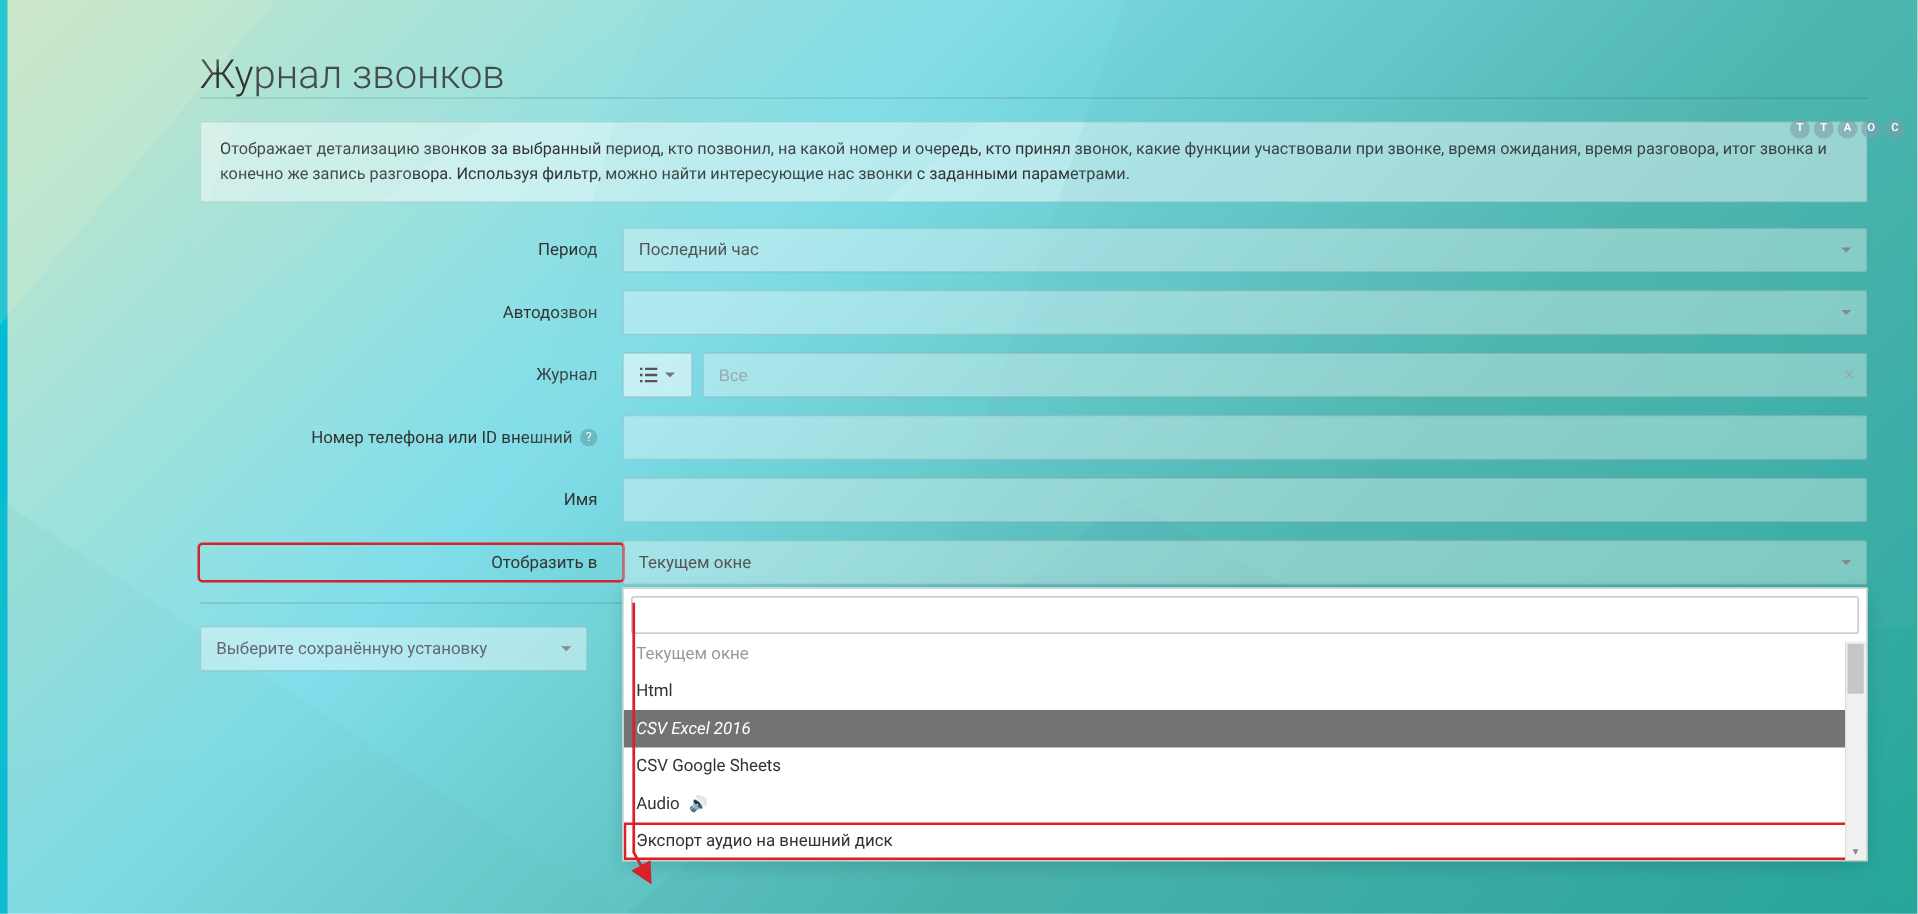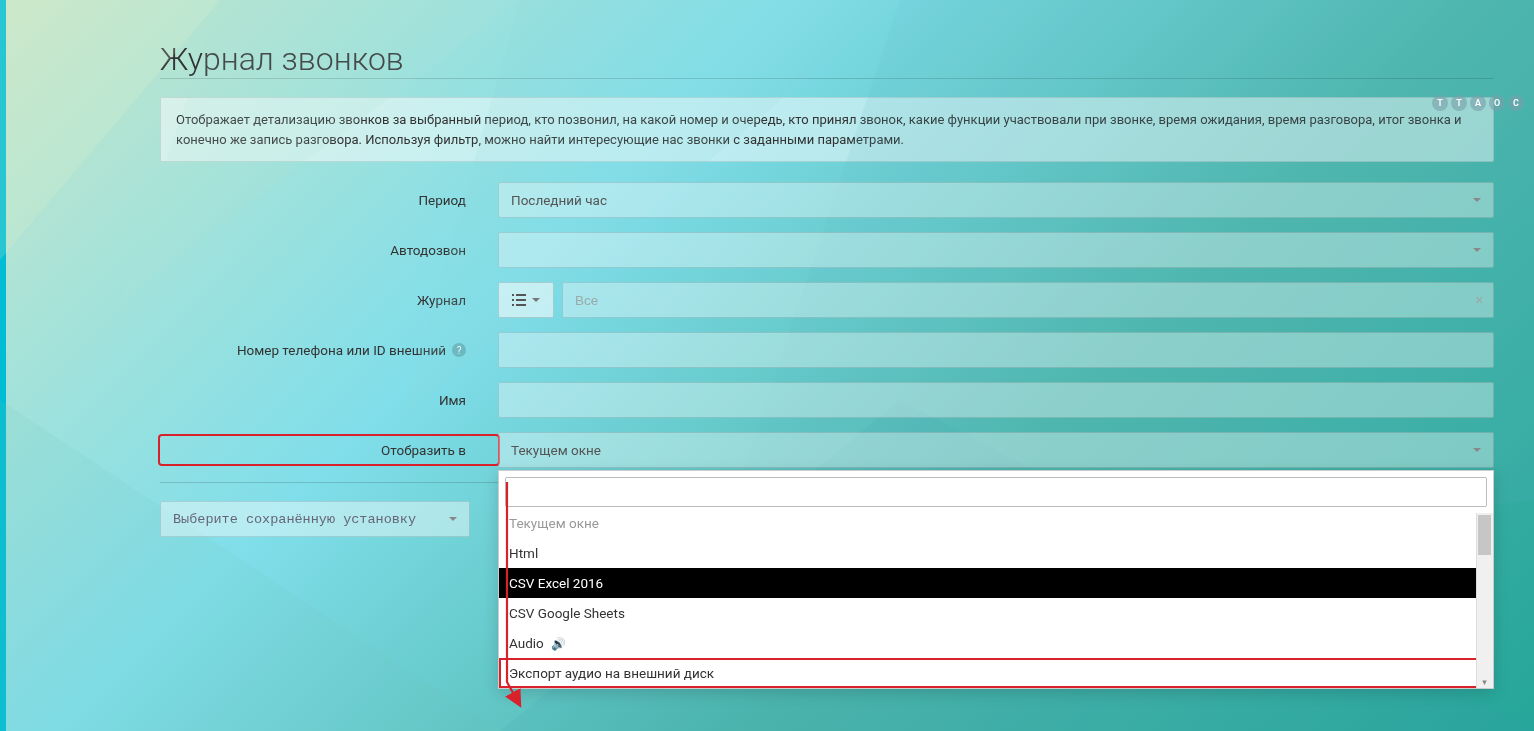--- a/index.html
+++ b/index.html
@@ -46,21 +46,21 @@
     font-size: 13px;
     color: #333;
     line-height: 1.5;
   }
   .form-row {
     display: flex; align-items: center;
     margin-bottom: 14px;
   }
   .form-label {
     width: 338px; text-align: center;
-    padding-right: 32px;
+    padding-right: 20px;
     font-size: 13.5px; color: #333;
     display: flex; align-items: center; justify-content: flex-end; gap: 6px;
   }
   .form-label.highlight {
     outline: 2px solid #d9212c;
     border-radius: 2px;
     padding-top: 6px; padding-bottom: 6px;
   }
   .help-icon {
     width: 14px; height: 14px; border-radius: 50%;
@@ -107,21 +107,21 @@
   }
   .below-divider { border: 0; border-top: 1px solid rgba(0,0,0,.15); margin: 8px 0 18px; }
   .bottom-row { display: flex; align-items: center; }
   .saved-select {
     width: 310px; height: 36px;
     background: rgba(255,255,255,.42);
     border: 1px solid rgba(0,0,0,.12);
     border-radius: 2px;
     padding: 0 12px;
     font-size: 13.5px; color: #667;
-    display: flex; align-items: center; position: relative; font-family: Liberation Mono, monospace;
+    display: flex; align-items: center; position: relative;
   }
   .saved-select .caret {
     margin-left: auto;
     border: 4px solid transparent; border-top-color: #888; transform: translateY(2px);
   }
   .btns-ghost {
     margin-left: 28px; display: flex; gap: 8px; align-items: center;
     opacity: .35;
   }
   .btn-reset {
@@ -159,21 +159,21 @@
     width: 100%; height: 30px;
     border: 1px solid #bbb; border-radius: 2px;
     padding: 0 8px; font-size: 13px; outline: 0;
   }
   .dd-scroll { overflow-y: auto; max-height: 210px; position: relative; }
   .dd-item {
     padding: 7px 10px; font-size: 13.5px; color: #333;
     cursor: pointer;
   }
   .dd-item.first-cut { color: #999; padding-top: 2px; }
-  .dd-item.selected { background: #000000; color: #fff; }
+  .dd-item.selected { background: #737373; color: #fff; font-style: italic; }
   .dd-item .sound-icon { margin-left: 4px; font-size: 12px; color: #888; }
   .dd-item.boxed {
     outline: 2px solid #d9212c; outline-offset: -2px;
   }
   .dd-scrollbar-track {
     position: absolute; right: 0; top: 0; width: 17px; height: 100%;
     background: #f0f0f0; border-left: 1px solid #ddd;
   }
   .dd-scrollbar-thumb {
     position: absolute; right: 2px; top: 2px; width: 13px; height: 40px;

